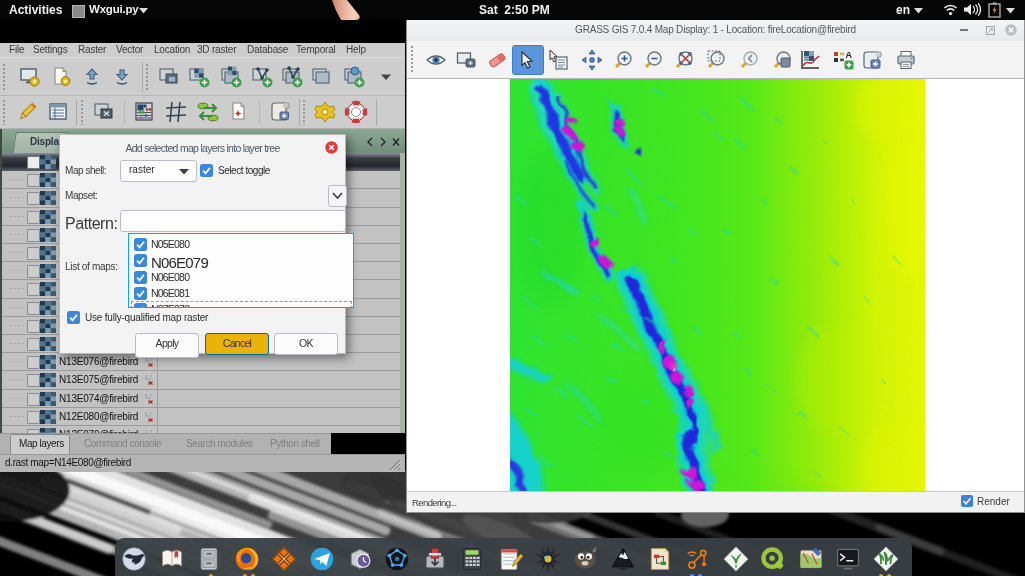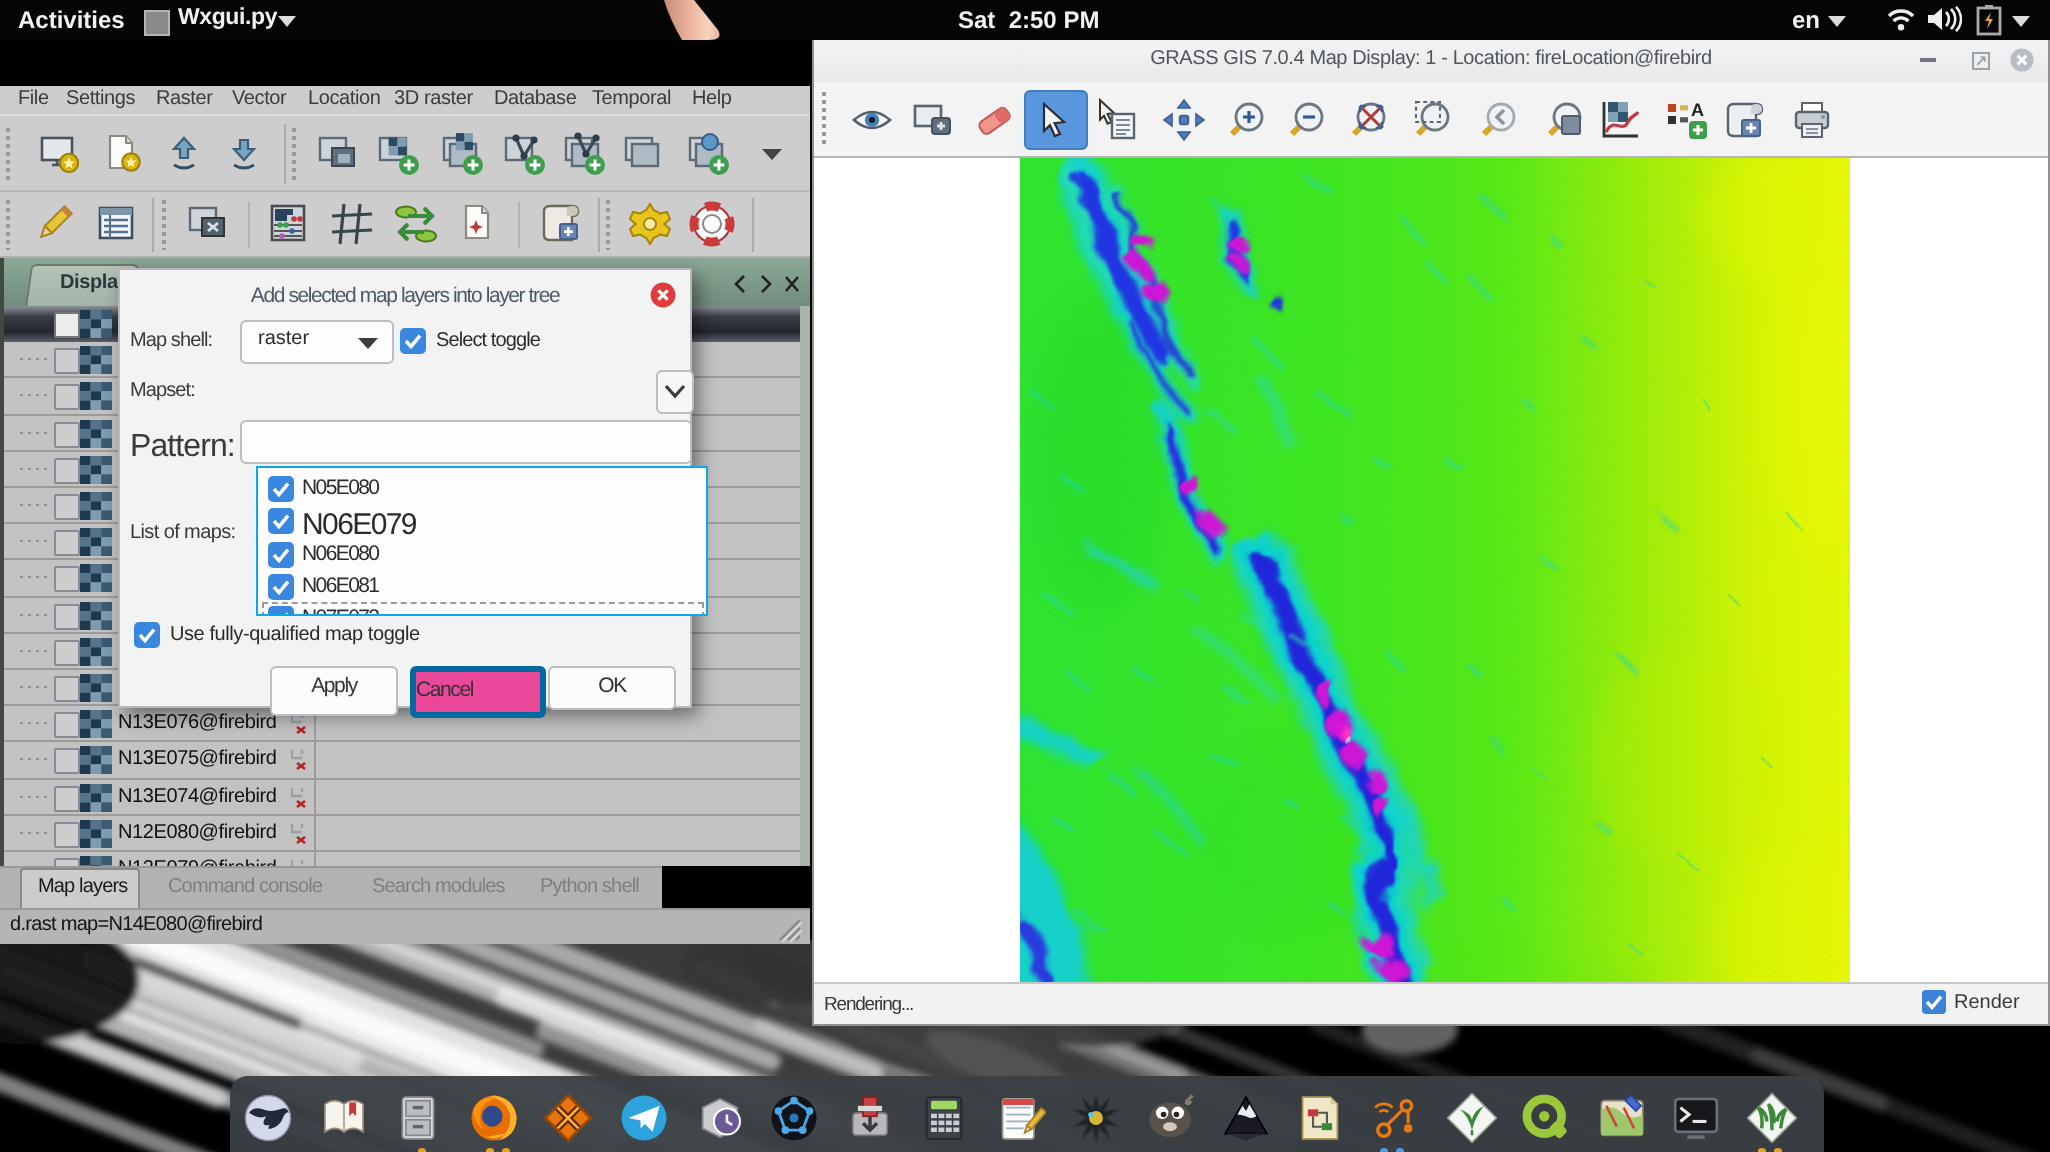--- a/index.html
+++ b/index.html
@@ -885,24 +885,24 @@
         </svg>
         <span class="ab" style="left:17px;top:1px;font-size:10.5px;letter-spacing:-0.8px;color:#2b2b2b;white-space:nowrap">N07E073</span>
       </div>
    <div class="ab" style="left:2px;top:67px;width:219px;height:16px;border:1px dashed #9a9a9a"></div>
  </div>
  <div class="ab" style="left:0;top:176px">
       <svg class="ab" style="left:7px;top:0px" width="13" height="13" viewBox="0 0 13 13">
         <rect width="13" height="13" rx="2.5" fill="#3987de"></rect>
         <path d="M3,6.5 L5.5,9.3 L10,3.8" stroke="#fff" stroke-width="1.8" fill="none"></path>
       </svg>
-      <span class="ab" style="left:25px;top:1px;font-size:10px;color:#2b2b2b;letter-spacing:-0.21px;white-space:nowrap">Use fully-qualified map toggle</span>
+      <span class="ab" style="left:25px;top:1px;font-size:10px;color:#2b2b2b;letter-spacing:-0.21px;white-space:nowrap">Use fully-qualified map raster</span>
     </div>
  <span class="ab" style="left:75px;top:198px;width:62px;height:20px;background:#fcfcfc;border:1px solid #bcbcc4;border-radius:3px;text-align:center;font-size:10.5px;letter-spacing:-0.7px;color:#333;padding-top:3px;box-sizing:content-box">Apply</span>
- <span class="ab" style="left:145px;top:198px;width:62px;height:20px;background:#ec4899;border:3px solid #0369a1;border-radius:3px;text-align:left;font-size:10.5px;letter-spacing:-0.7px;color:#333">
+ <span class="ab" style="left:145px;top:198px;width:62px;height:20px;background:#eab308;border:1px solid #0369a1;border-radius:3px;text-align:center;font-size:10.5px;letter-spacing:-0.7px;color:#333">
    <span style="display:block;padding-top:3px">Cancel</span>
     </span>
  <span class="ab" style="left:214px;top:198px;width:62px;height:20px;background:#fcfcfc;border:1px solid #bcbcc4;border-radius:3px;text-align:center;font-size:10.5px;letter-spacing:-0.7px;color:#333">
    <span style="display:block;padding-top:3px">OK</span>
     </span>
 </div>
 
 <div class="ab" style="left:115px;top:538px;width:797px;height:38px;background:rgba(58,63,69,0.96);border-radius:9px 9px 0 0;z-index:30"></div>
 <svg class="ab" style="left:121px;top:546px;z-index:35" width="26" height="26" viewBox="0 0 30 30">
     <circle cx="15" cy="15" r="13" fill="#d4d9ea"></circle>

